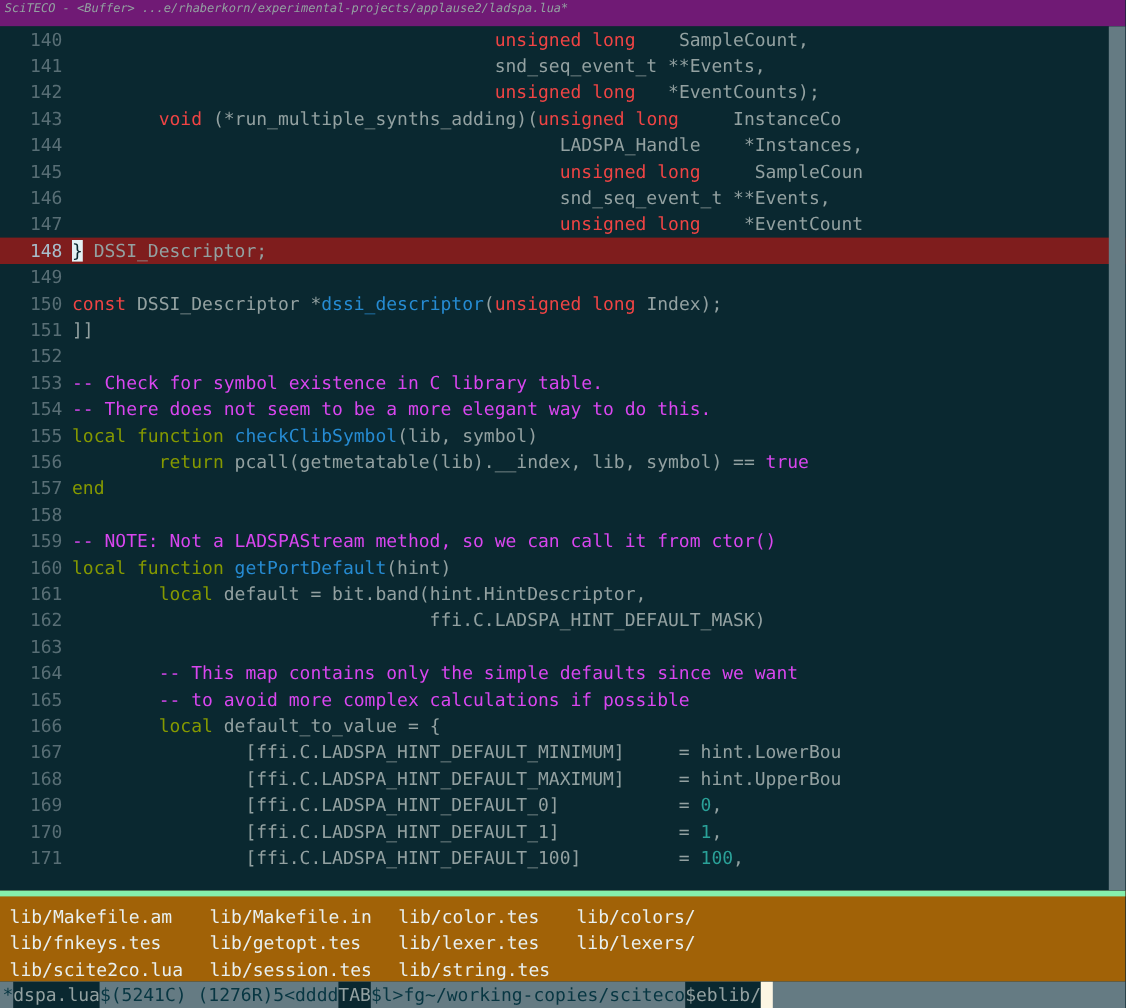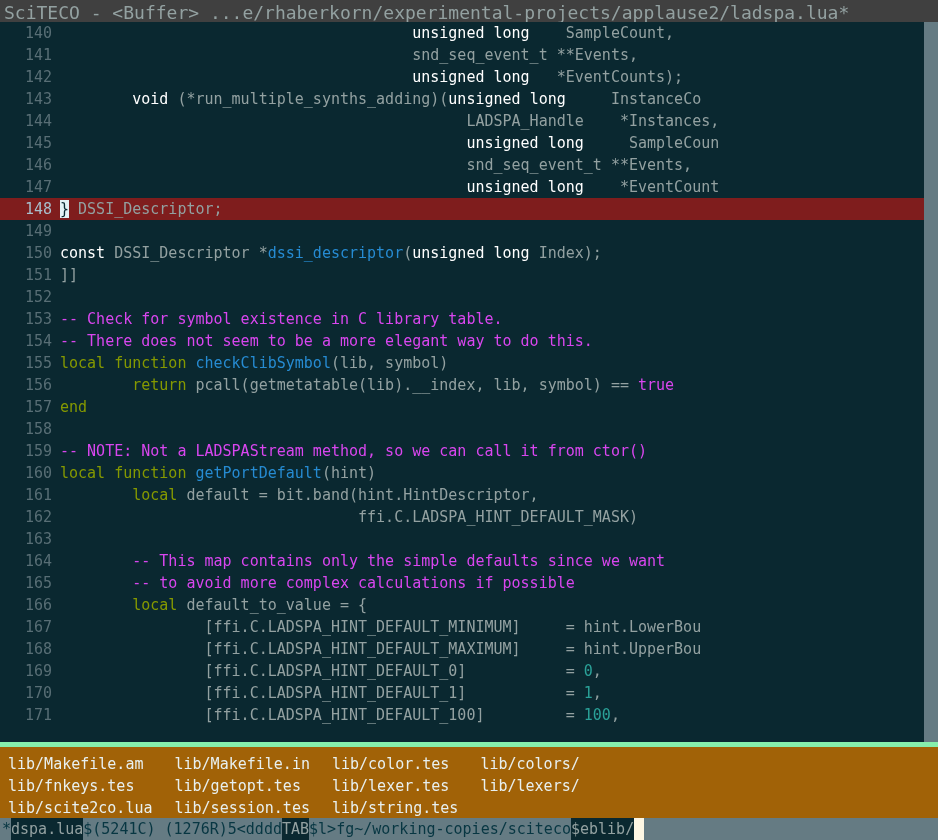--- a/index.html
+++ b/index.html
@@ -11,27 +11,28 @@
   font-family: 'DejaVu Sans Mono', 'Consolas', 'Courier New', monospace;
   font-size: 15px;
   background: #0a2830;
   color: #93a1a1;
   width: 938px;
   height: 840px;
   overflow: hidden;
   position: relative;
 }
 .titlebar {
-  background: #404040;
+  background: #701a75;
   color: #93a1a1;
   padding: 2px 4px;
-  font-size: 18px;
+  font-size: 10px;
   white-space: nowrap;
   overflow: hidden;
   height: 22px;
+  font-style: italic;
 }
 .editor {
   background: #0a2830;
   height: 720px;
   overflow: hidden;
   position: relative;
 }
 .line {
   display: flex;
   height: 22px;
@@ -49,21 +50,21 @@
   flex: 1;
   overflow: hidden;
 }
 .line.current {
   background: #7f1d1d;
 }
 .line.current .lineno {
   color: #a8becc;
 }
 .kw { color: #859900; }
-.type { color: #ffffff; margin-top: 16px; }
+.type { color: #ef4444; margin-top: 16px; }
 .func { color: #268bd2; }
 .num { color: #2aa198; }
 .comment { color: #d946ef; }
 .bool { color: #d946ef; }
 .cursor {
   background: #e3f2f5;
   color: #0a2830;
 }
 .scrollbar {
   position: absolute;

